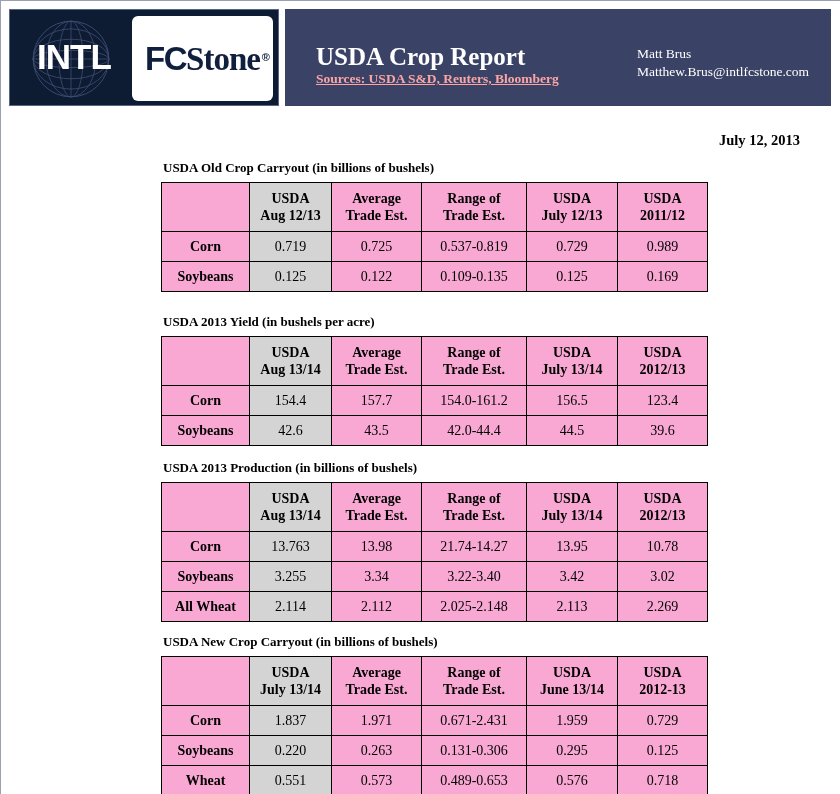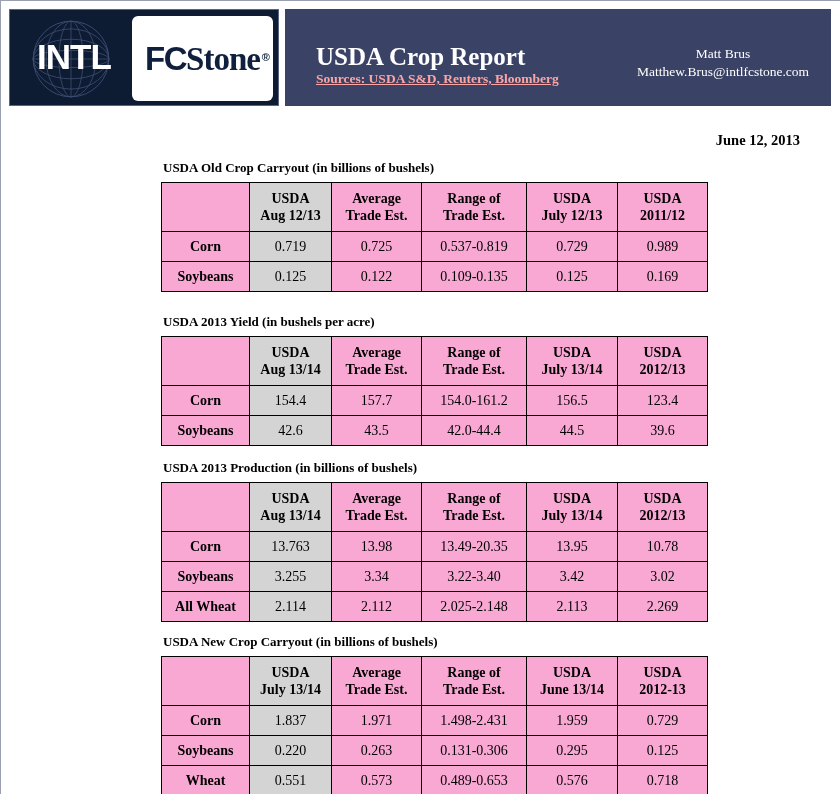--- a/index.html
+++ b/index.html
@@ -139,21 +139,21 @@
     font-weight: bold;
     color: #fca5a5;
     line-height: 16px;
     white-space: nowrap;
     text-decoration: underline;
   }
   .contact-block {
     position: absolute;
     right: 22px;
     top: 36px;
-    text-align: center;
+    text-align: left;
     color: #ffffff;
     font-size: 13.5px;
     line-height: 18px;
     white-space: nowrap;
   }
 
   
   .report-date {
     position: absolute;
     right: 40px;
@@ -248,21 +248,21 @@
     <div class="title-box">
       <div class="report-title">USDA Crop Report</div>
       <div class="report-sources">Sources: USDA S&amp;D, Reuters, Bloomberg</div>
       <div class="contact-block">
         <div>Matt Brus</div>
         <div>Matthew.Brus@intlfcstone.com</div>
       </div>
     </div>
   </div>
 
-  <div class="report-date">June 12, 2013</div>
+  <div class="report-date">July 12, 2013</div>
 
   <div id="sections-root">
       <div class="section" style="top: 158px;">
         <div class="section-title">USDA Old Crop Carryout (in billions of bushels)</div>
         <table class="crop">
           <colgroup>
             <col class="c0">
             <col class="c1">
             <col class="c2">
             <col class="c3">
@@ -404,21 +404,21 @@
                 <div>USDA</div>
                 <div>2012/13</div>
               </th>
             </tr>
           </thead>
           <tbody>
             <tr>
               <td class="rowlabel">Corn</td>
               <td class="shaded">13.763</td>
               <td>13.98</td>
-              <td>13.49-20.35</td>
+              <td>21.74-14.27</td>
               <td>13.95</td>
               <td>10.78</td>
             </tr>
             <tr>
               <td class="rowlabel">Soybeans</td>
               <td class="shaded">3.255</td>
               <td>3.34</td>
               <td>3.22-3.40</td>
               <td>3.42</td>
               <td>3.02</td>
@@ -468,21 +468,21 @@
                 <div>USDA</div>
                 <div>2012-13</div>
               </th>
             </tr>
           </thead>
           <tbody>
             <tr>
               <td class="rowlabel">Corn</td>
               <td class="shaded">1.837</td>
               <td>1.971</td>
-              <td>1.498-2.431</td>
+              <td>0.671-2.431</td>
               <td>1.959</td>
               <td>0.729</td>
             </tr>
             <tr>
               <td class="rowlabel">Soybeans</td>
               <td class="shaded">0.220</td>
               <td>0.263</td>
               <td>0.131-0.306</td>
               <td>0.295</td>
               <td>0.125</td>

